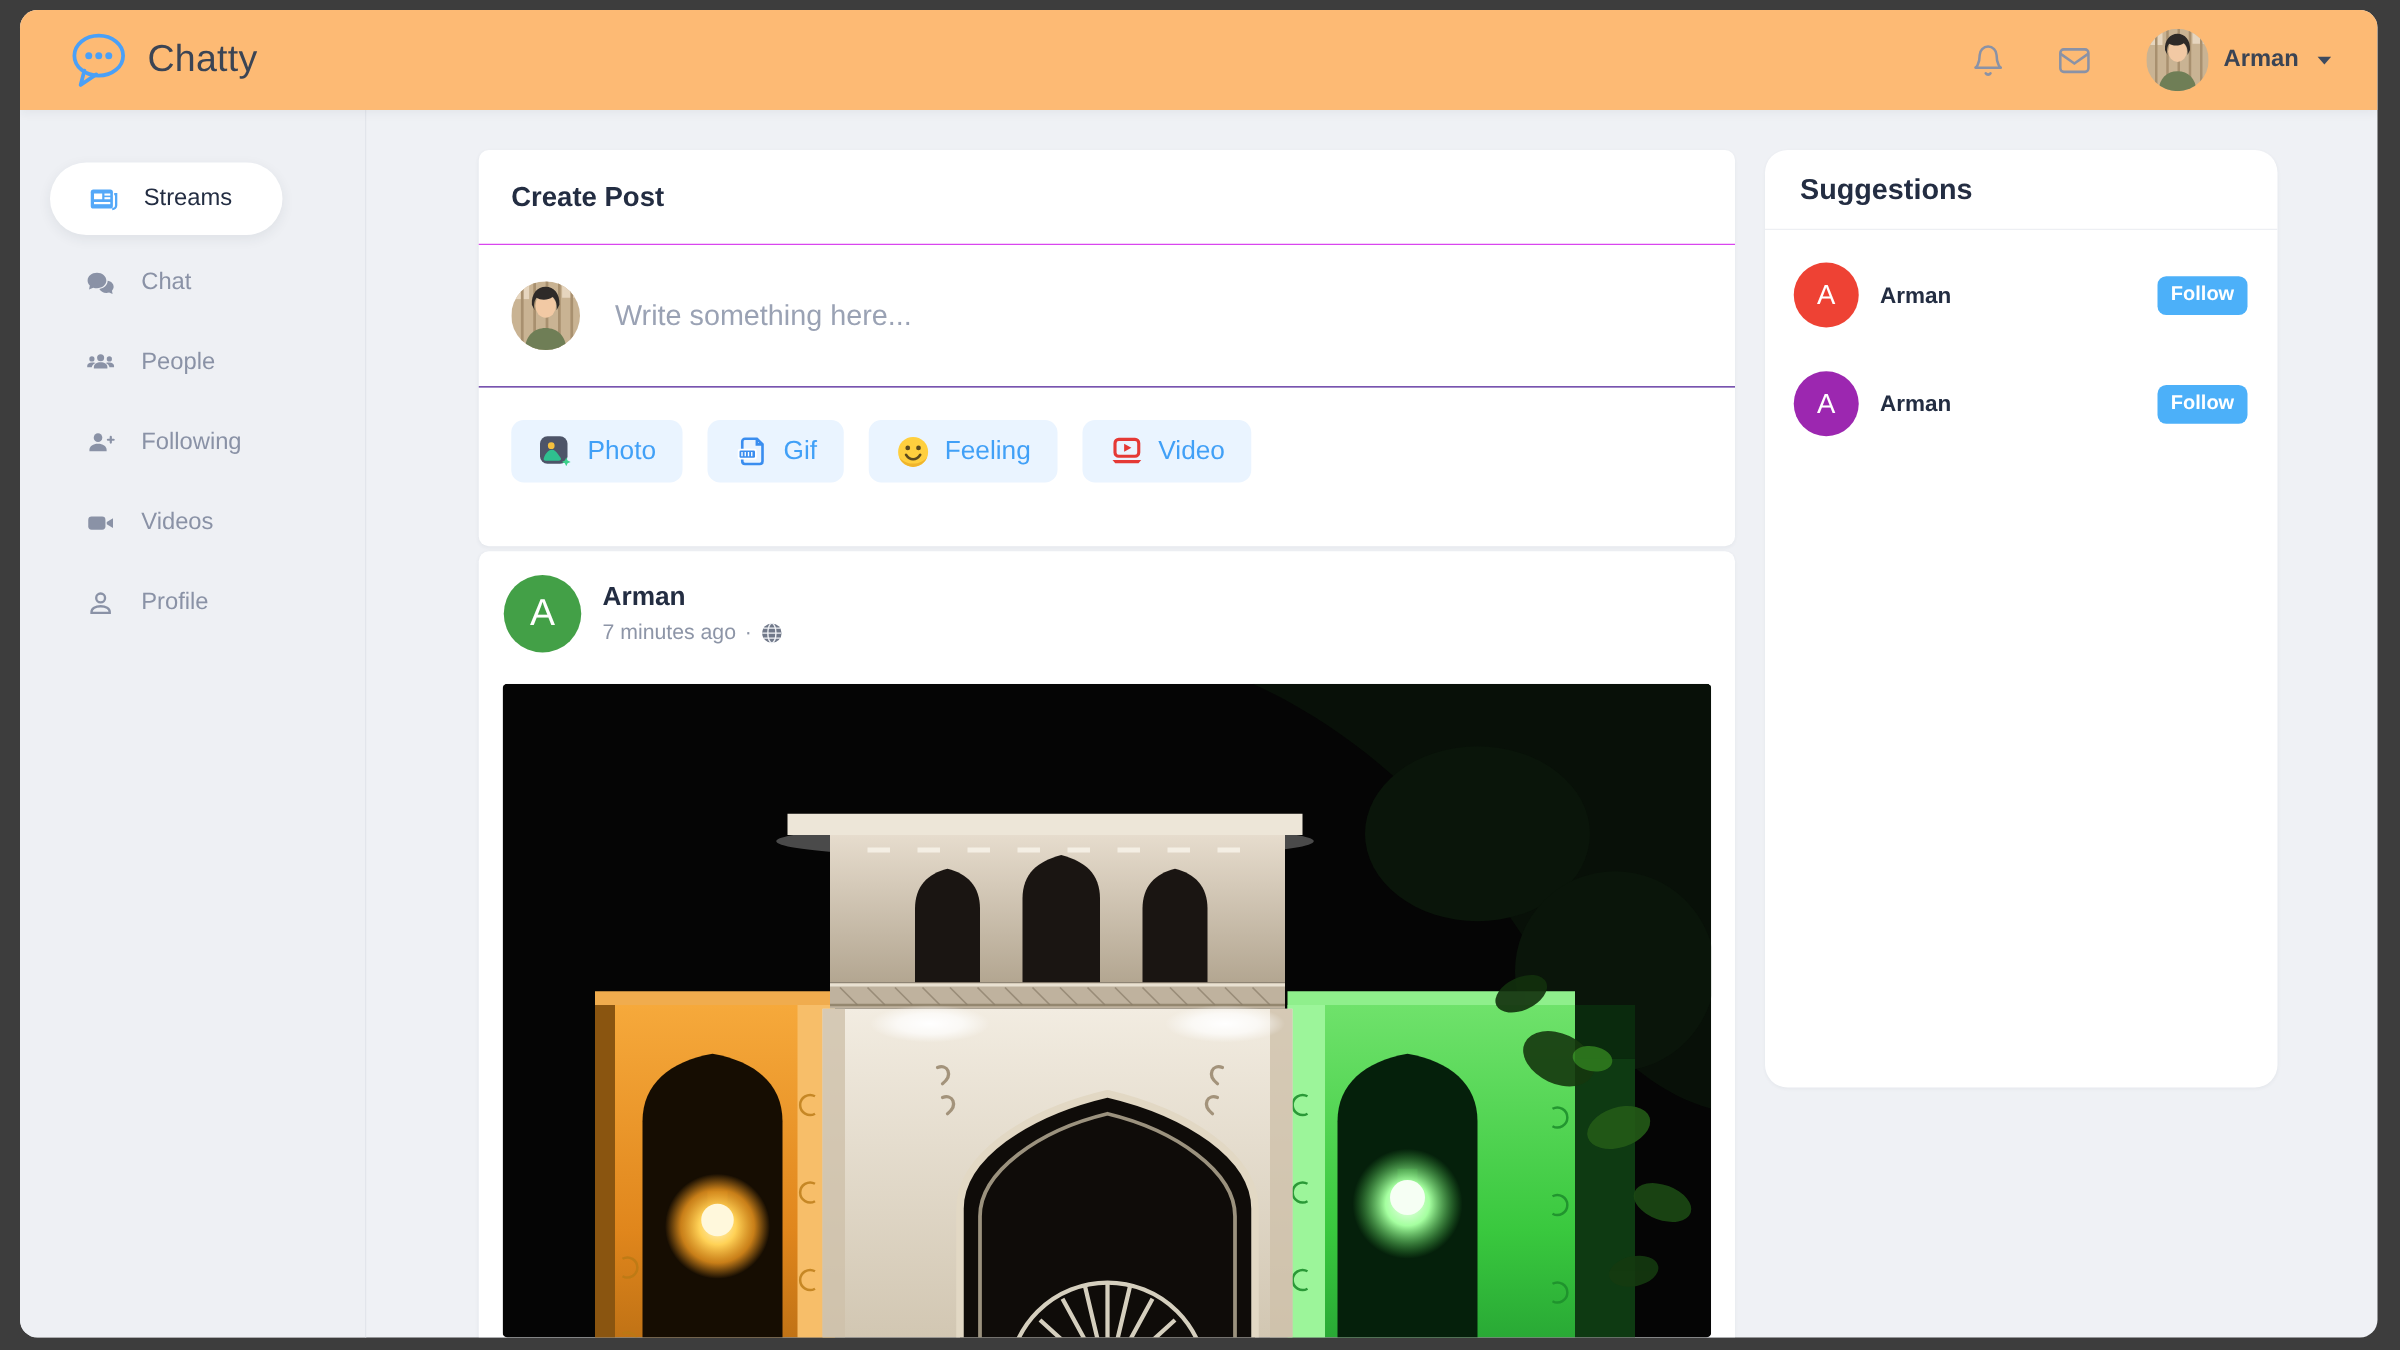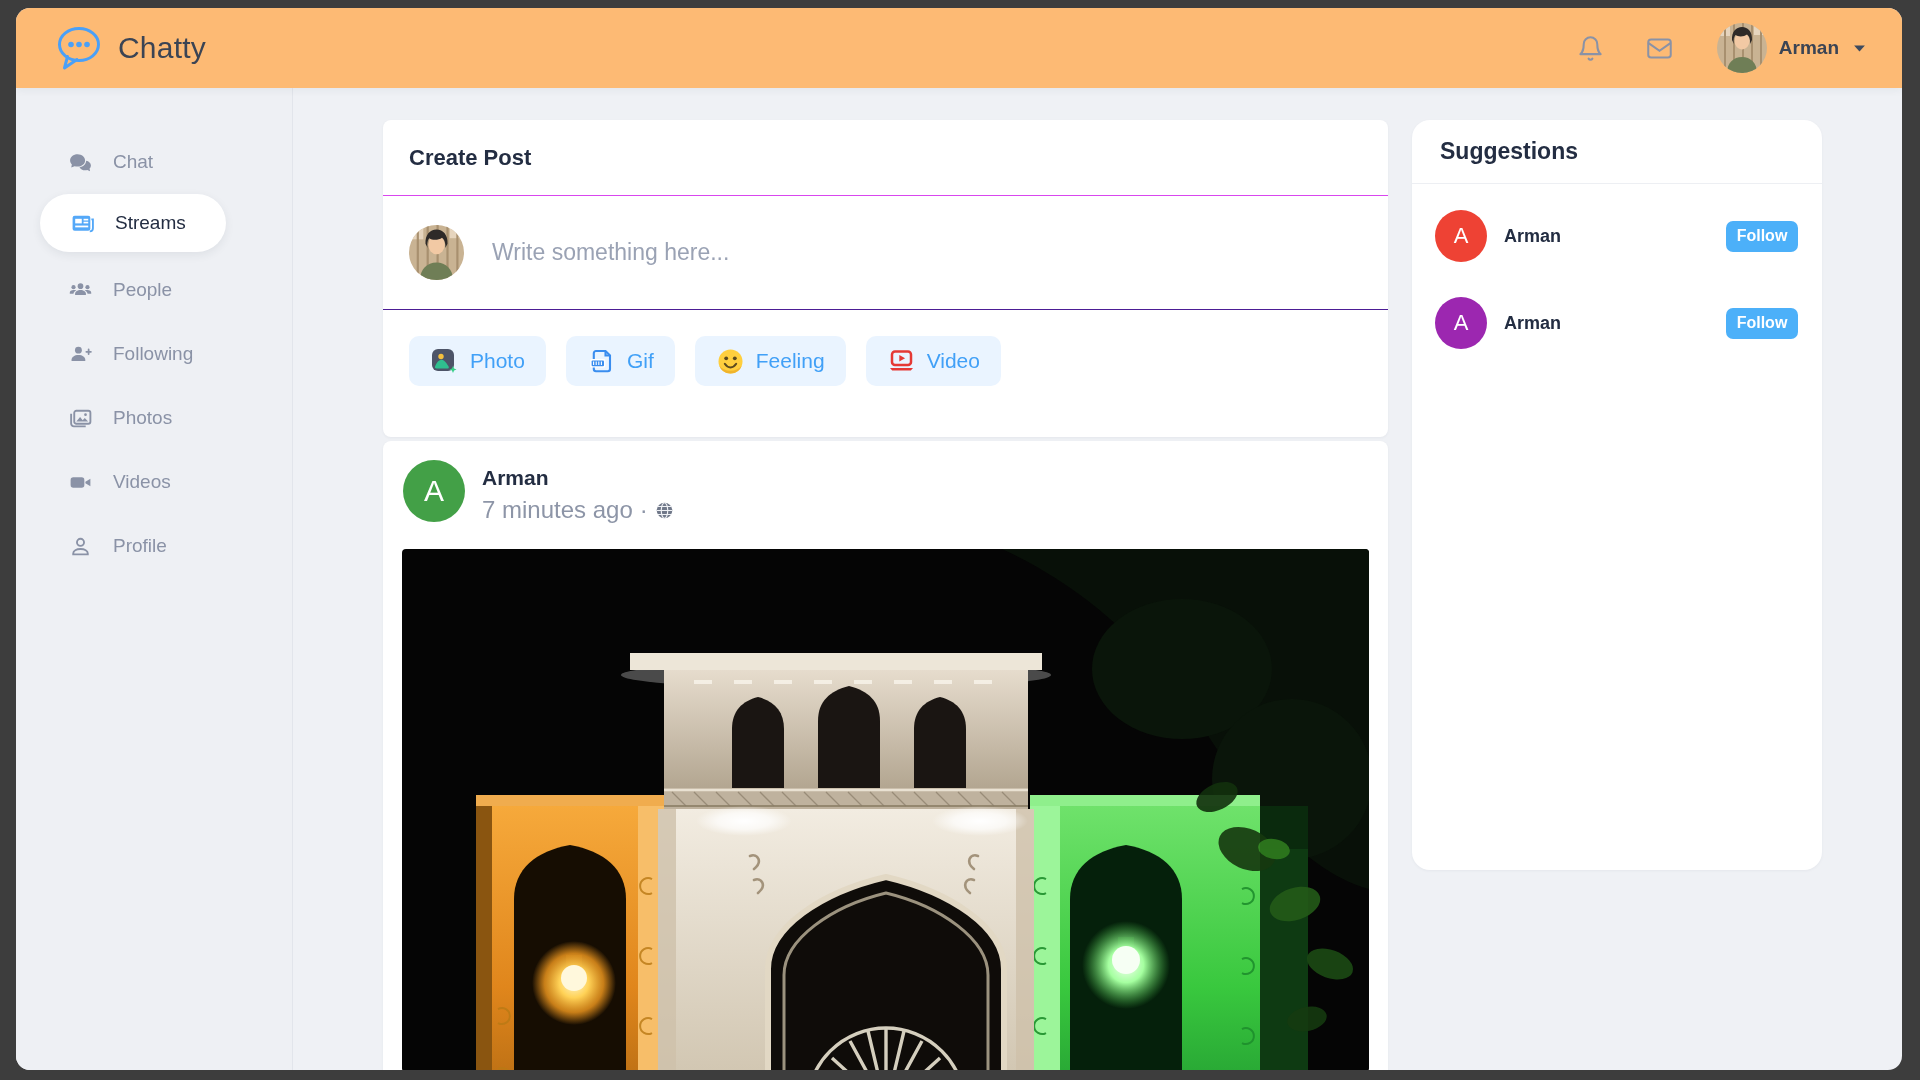--- a/index.html
+++ b/index.html
@@ -50,21 +50,21 @@
              background:#EAF4FF; border:none; border-radius:10px; cursor:pointer;
              font-size:21px; color:#41A0F7; font-family:"Liberation Sans",sans-serif; }
   .act-btn .aicon { width:29px; height:29px; flex:0 0 auto; }
 
   
   .card-post { left:367px; top:433px; width:1005px; height:629px; border-radius:8px 8px 0 0; }
   .post-header { display:flex; gap:17px; padding:19px 20px 0 20px; }
   .post-avatar { width:62px; height:62px; border-radius:50%; background:#43A047; color:#fff;
                  display:flex; align-items:center; justify-content:center; font-size:30px; }
   .post-author { font-size:21px; font-weight:bold; color:#232D42; padding-top:6px; }
-  .post-meta { display:flex; align-items:center; gap:7px; font-size:24px; color:#8D95A7; margin-top:6px; }
+  .post-meta { display:flex; align-items:center; gap:7px; font-size:17px; color:#8D95A7; margin-top:6px; }
   .globe { width:19px; height:19px; }
   .post-photo { margin:25px 19px 0 19px; width:967px; height:523px; overflow:hidden;
                 border-radius:4px; cursor:pointer; }
   .post-photo svg { display:block; }
 
   
   .card-suggest { left:1396px; top:112px; width:410px; height:750px; border-radius:18px; }
   .sg-header { height:64px; display:flex; align-items:center; padding-left:28px;
                border-bottom:1px solid #EDEFF3; font-size:23px; font-weight:bold; color:#232D42; }
   .sg-row { display:flex; align-items:center; gap:17px; padding:0 24px 0 23px; }
@@ -118,65 +118,56 @@
         </span>
         <span class="user-name">Arman</span>
         <svg class="chev" viewBox="0 0 12 8">
           <path d="M1 1.2 L6 6.8 L11 1.2 Z" fill="#3E4A5E"></path>
         </svg>
       </div>
     </div>
   </div>
 
   <div class="sidebar">
-    <div class="side-item">
-      <svg class="icon" viewBox="0 0 24 24" fill="currentColor">
-        <path d="M9.2 4C5.2 4 2 6.6 2 9.9c0 1.5.6 2.8 1.7 3.9l-.6 3 3.2-1.3c.9.3 1.9.4 2.9.4 4 0 7.2-2.6 7.2-5.9S13.2 4 9.2 4z"></path>
-        <path d="M17.4 10.2c2.7.4 4.6 2.3 4.6 4.6 0 1.1-.5 2.2-1.3 3l.5 2.5-2.7-1.1c-.7.2-1.4.3-2.1.3-2.4 0-4.5-1.2-5.4-3 3.6-.4 6.4-3.1 6.4-6.3z"></path>
-      </svg>
-      <span>Chat</span>
-    </div>
     <div class="side-item active">
       <svg class="icon" viewBox="0 0 24 24">
         <rect x="2.5" y="4.5" width="17" height="14.5" rx="2" fill="currentColor"></rect>
         <rect x="5" y="7.5" width="6.3" height="4.4" fill="#fff"></rect>
         <rect x="13" y="7.5" width="4.5" height="1.6" fill="#fff"></rect>
           <rect x="13" y="10.3" width="4.5" height="1.6" fill="#fff"></rect>
         <rect x="5" y="14" width="12.5" height="1.7" fill="#fff"></rect>
         <path d="M20.5 8h1.5v8.5a3 3 0 0 1-3 3" fill="none" stroke="currentColor" stroke-width="1.8"></path>
       </svg>
       <span>Streams</span>
     </div>
     <div class="side-item">
       <svg class="icon" viewBox="0 0 24 24" fill="currentColor">
+        <path d="M9.2 4C5.2 4 2 6.6 2 9.9c0 1.5.6 2.8 1.7 3.9l-.6 3 3.2-1.3c.9.3 1.9.4 2.9.4 4 0 7.2-2.6 7.2-5.9S13.2 4 9.2 4z"></path>
+        <path d="M17.4 10.2c2.7.4 4.6 2.3 4.6 4.6 0 1.1-.5 2.2-1.3 3l.5 2.5-2.7-1.1c-.7.2-1.4.3-2.1.3-2.4 0-4.5-1.2-5.4-3 3.6-.4 6.4-3.1 6.4-6.3z"></path>
+      </svg>
+      <span>Chat</span>
+    </div>
+    <div class="side-item">
+      <svg class="icon" viewBox="0 0 24 24" fill="currentColor">
         <circle cx="12" cy="7.8" r="2.7"></circle>
         <path d="M12 11.4c-2.9 0-5.2 1.6-5.2 3.6v1.2h10.4V15c0-2-2.3-3.6-5.2-3.6z"></path>
         <circle cx="5.3" cy="8.8" r="2"></circle>
         <path d="M5.3 11.6c-2 0-3.6 1.1-3.6 2.5v1.1h3.5c.2-1.5 1.3-2.7 2.9-3.3-.8-.2-1.8-.3-2.8-.3z"></path>
         <circle cx="18.7" cy="8.8" r="2"></circle>
         <path d="M18.7 11.6c2 0 3.6 1.1 3.6 2.5v1.1h-3.5c-.2-1.5-1.3-2.7-2.9-3.3.8-.2 1.8-.3 2.8-.3z"></path>
       </svg>
       <span>People</span>
     </div>
     <div class="side-item">
       <svg class="icon" viewBox="0 0 24 24" fill="currentColor">
         <circle cx="10" cy="7.8" r="3.3"></circle>
         <path d="M10 12.4c-3.7 0-6.6 2-6.6 4.6v1.2h13.2V17c0-2.6-2.9-4.6-6.6-4.6z"></path>
         <path d="M17.6 9.4h4.4M19.8 7.2v4.4" stroke="currentColor" stroke-width="1.7" stroke-linecap="round" fill="none"></path>
       </svg>
       <span>Following</span>
-    </div>
-    <div class="side-item">
-      <svg class="icon" viewBox="0 0 24 24">
-        <rect x="6" y="4.5" width="15.5" height="12.5" rx="2" fill="none" stroke="currentColor" stroke-width="1.8"></rect>
-        <path d="M8 14.8l3.6-4.2 2.5 3 2-2 3.2 3.2z" fill="currentColor"></path>
-        <circle cx="16.8" cy="8.3" r="1.3" fill="currentColor"></circle>
-        <path d="M3 7.5v9.3A2.7 2.7 0 0 0 5.7 19.5H17" fill="none" stroke="currentColor" stroke-width="1.8"></path>
-      </svg>
-      <span>Photos</span>
     </div>
     <div class="side-item">
       <svg class="icon" viewBox="0 0 24 24" fill="currentColor">
         <rect x="2.5" y="7" width="13.2" height="10" rx="2.6"></rect>
         <path d="M16.7 11.2l4.8-2.9v7.4l-4.8-2.9z"></path>
       </svg>
       <span>Videos</span>
     </div>
     <div class="side-item">
       <svg class="icon" viewBox="0 0 24 24" fill="none" stroke="currentColor" stroke-width="1.8" stroke-linecap="round">

